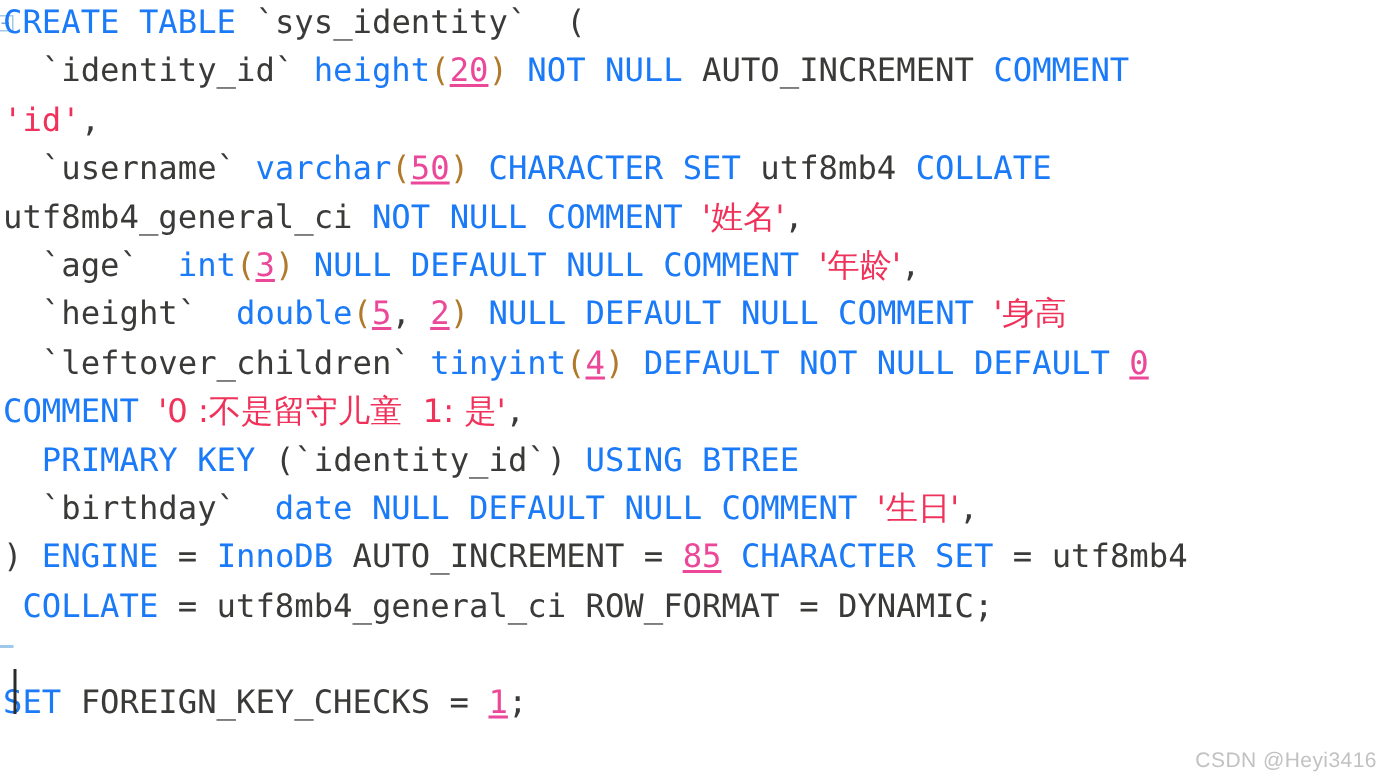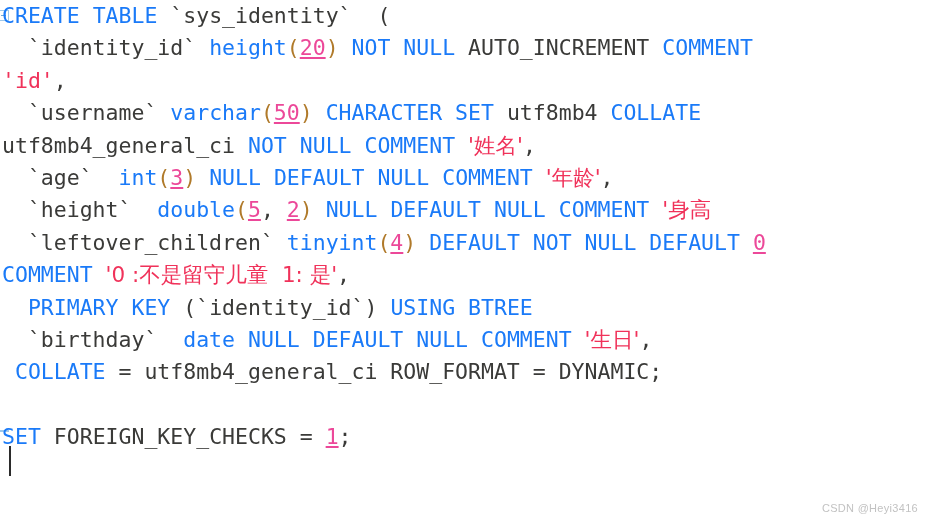--- a/index.html
+++ b/index.html
@@ -86,21 +86,21 @@
     width: 2px;
     height: 30px;
     background: #2b2b2b;
   }
 
   #watermark {
     position: absolute;
     right: 10px;
     bottom: 5px;
     font-family: "Liberation Sans", "DejaVu Sans", sans-serif;
-    font-size: 11px;
+    font-size: 14px;
     color: #c2c2c2;
     letter-spacing: 0.3px;
     user-select: none;
   }
 </style>
 </head>
 <body>
 
 <div id="editor">
 
@@ -127,20 +127,21 @@
 
 
     <div class="ln">  <span class="tick">`leftover_children`</span> <span class="kw">tinyint</span><span class="punc">(</span><span class="num">4</span><span class="punc">)</span> <span class="kw">DEFAULT</span> <span class="kw">NOT</span> <span class="kw">NULL</span> <span class="kw">DEFAULT</span> <span class="num">0</span></div>
 
     <div class="ln"><span class="kw">COMMENT</span> <span class="str cn">'0 :不是留守儿童  1: 是'</span><span class="plain">,</span></div>
 
     <div class="ln">  <span class="kw">PRIMARY</span> <span class="kw">KEY</span> <span class="plain">(</span><span class="tick">`identity_id`</span><span class="plain">)</span> <span class="kw">USING</span> <span class="kw">BTREE</span></div>
 
     <div class="ln">  <span class="tick">`birthday`</span>  <span class="kw">date</span> <span class="kw">NULL</span> <span class="kw">DEFAULT</span> <span class="kw">NULL</span> <span class="kw">COMMENT</span> <span class="str cn">'生日'</span><span class="plain">,</span></div>
 
+    <div class="ln"><span class="plain">)</span> <span class="kw">ENGINE</span><span class="plain"> = </span><span class="kw">InnoDB</span> <span class="plain">AUTO_INCREMENT</span><span class="plain"> = </span><span class="num">85</span> <span class="kw">CHARACTER</span> <span class="kw">SET</span><span class="plain"> = </span><span class="plain">utf8mb4</span></div>
 
     <div class="ln"> <span class="kw">COLLATE</span><span class="plain"> = </span><span class="plain">utf8mb4_general_ci</span> <span class="plain">ROW_FORMAT</span><span class="plain"> = </span><span class="plain">DYNAMIC;</span></div>
 
     <div class="ln">&nbsp;</div>
 
     <div class="ln"><span class="kw">SET</span> <span class="plain">FOREIGN_KEY_CHECKS</span><span class="plain"> = </span><span class="num">1</span><span class="plain">;</span></div>
 
   </div>
 
   <div id="caret"></div>

